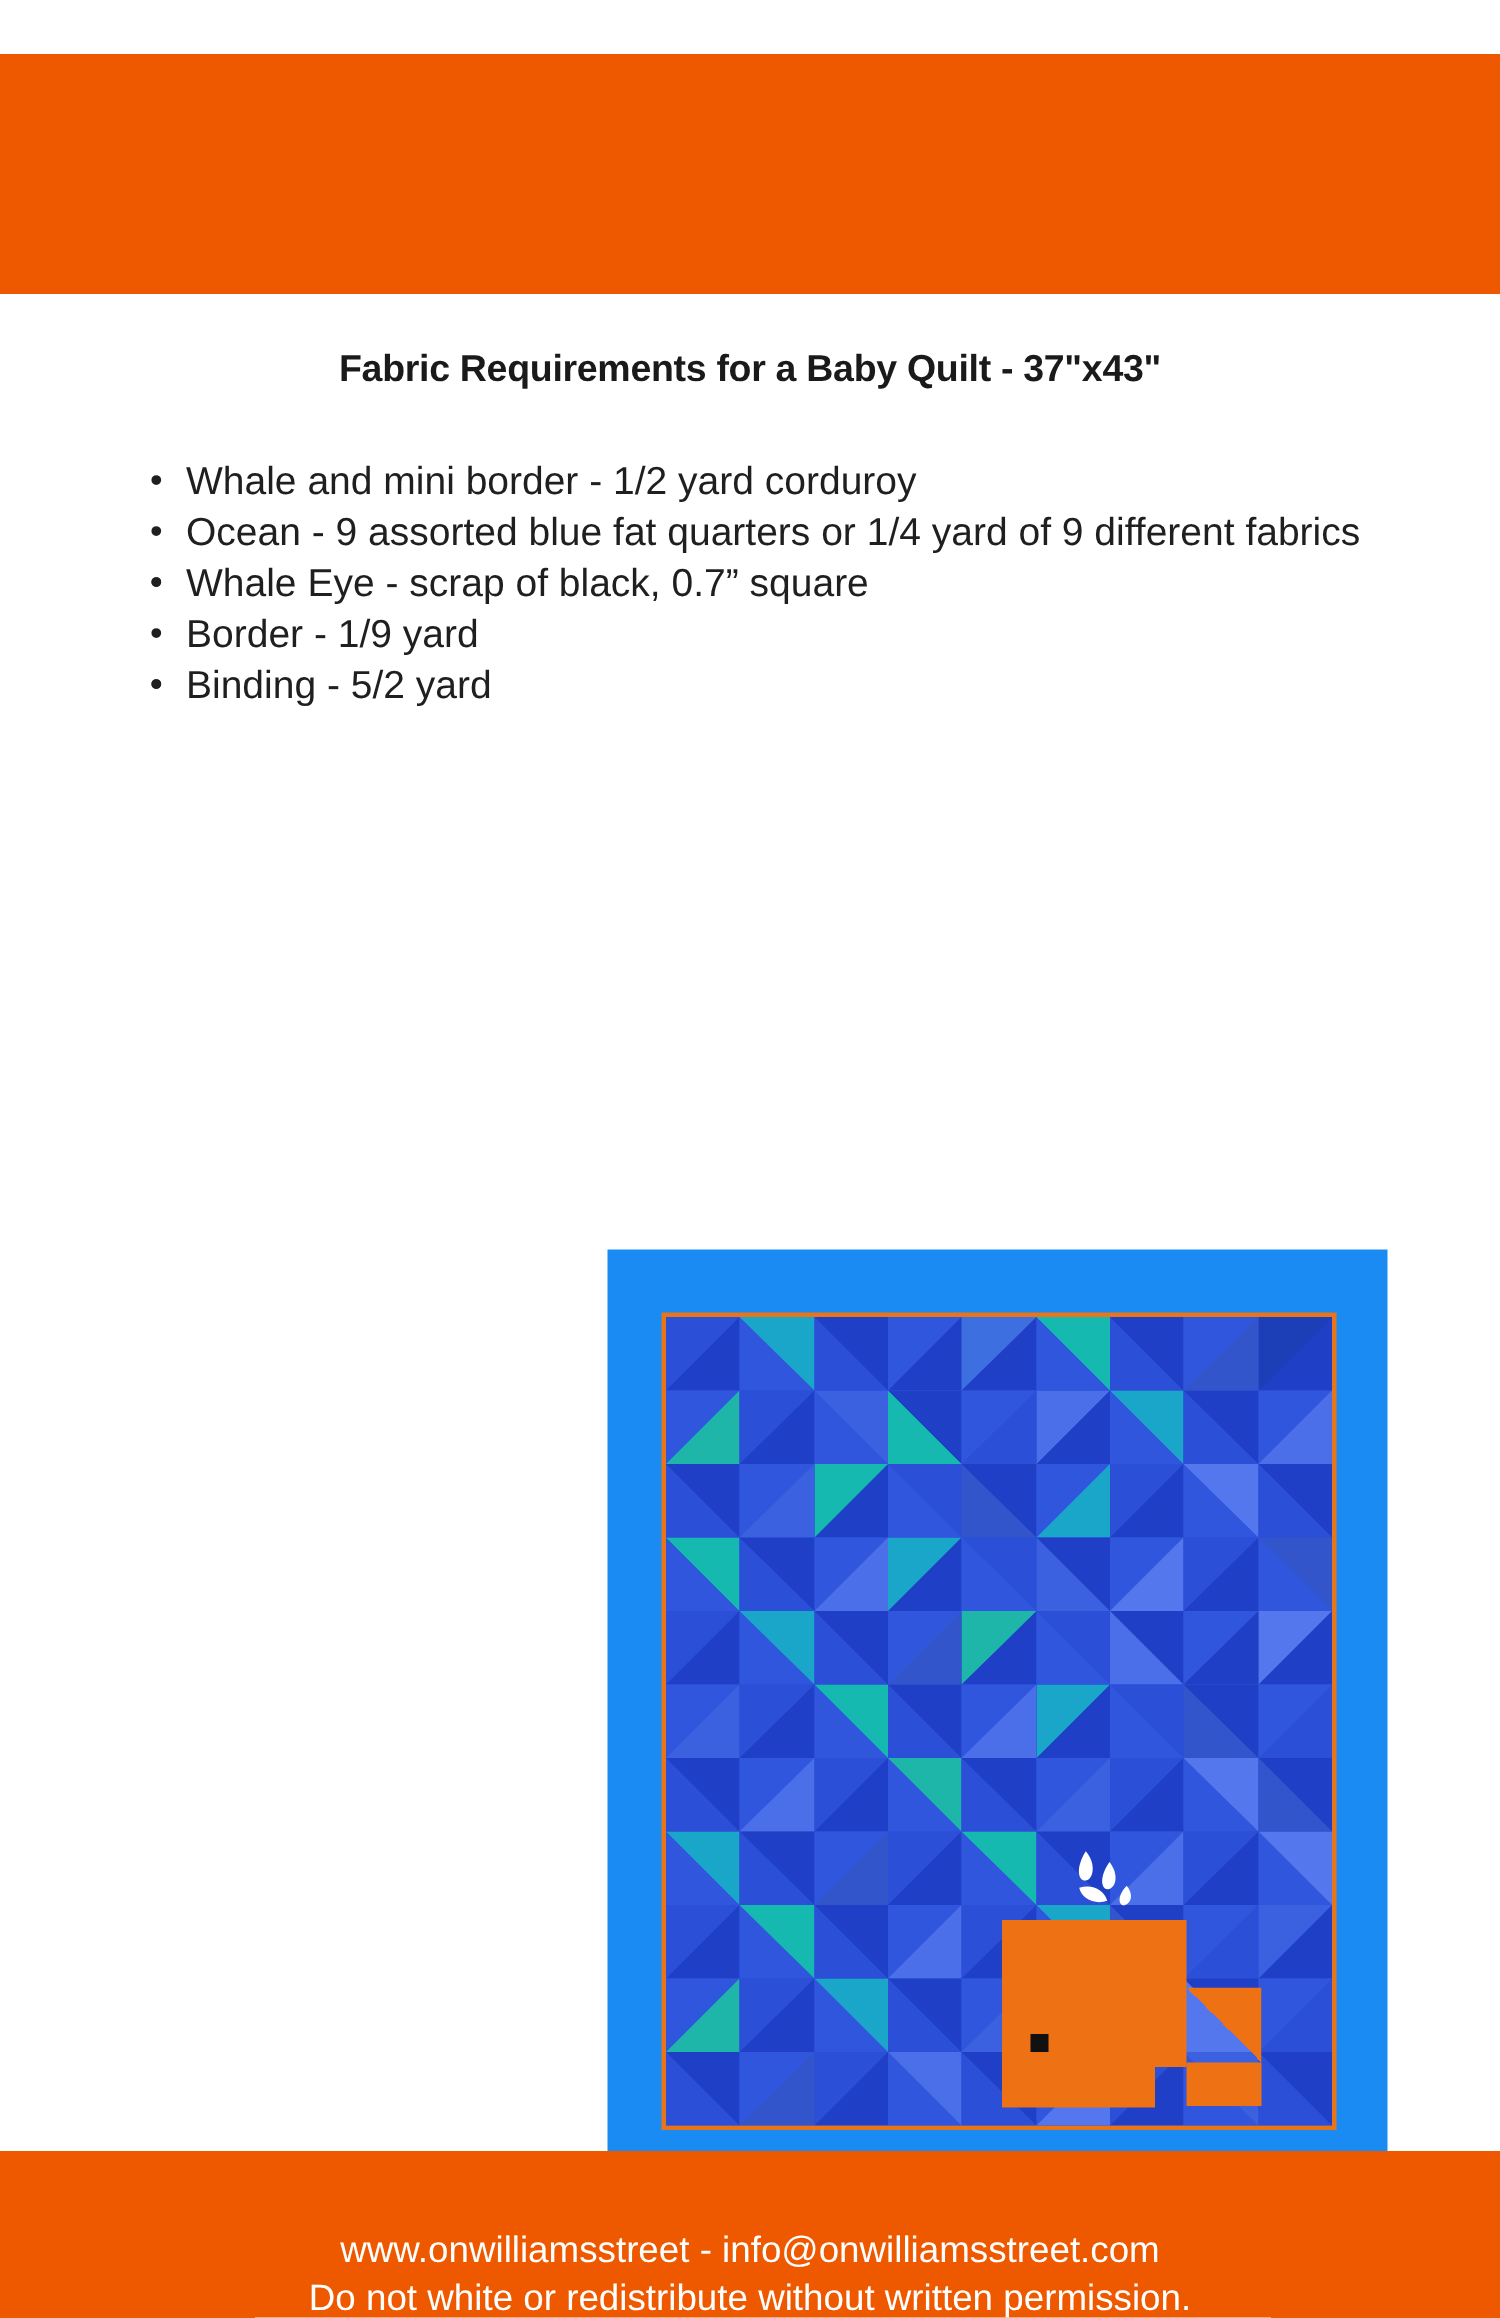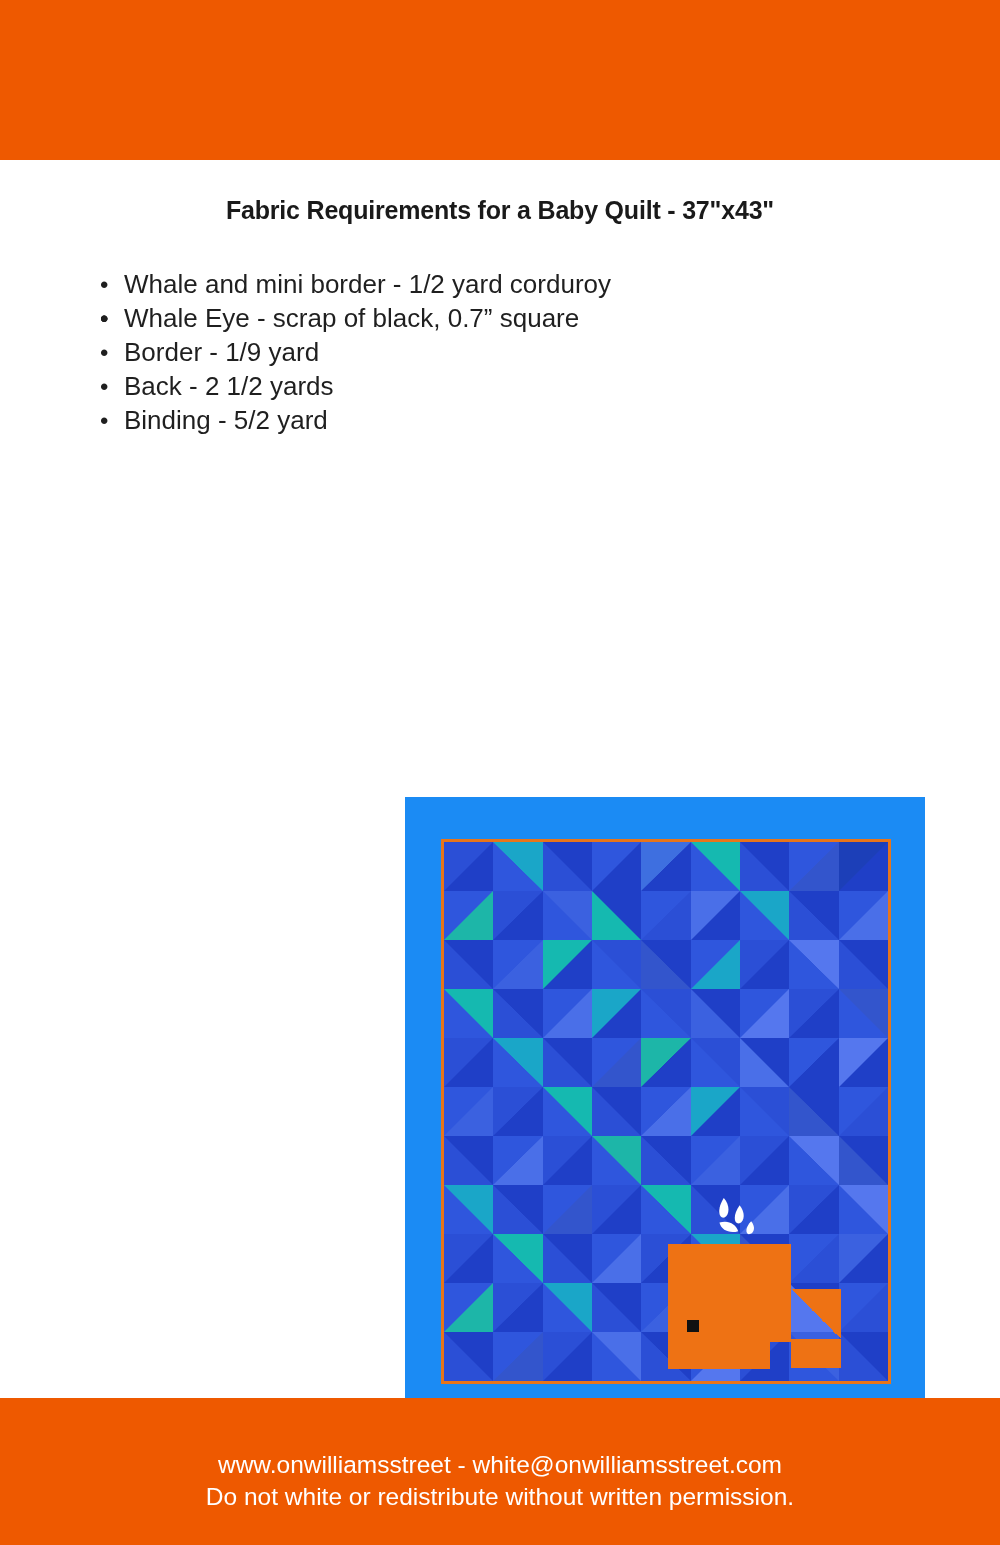--- a/index.html
+++ b/index.html
@@ -11,20 +11,21 @@
     width: 1000px;
     height: 1545px;
     position: relative;
     font-family: "Liberation Sans", sans-serif;
     overflow: hidden;
   }
   .page {
     position: absolute;
     inset: 0;
     background: #ffffff;
+    margin-top: 36px;
   }
   .band-top {
     position: absolute;
     left: 0;
     top: 0;
     width: 1000px;
     height: 160px;
     background: #ee5900;
   }
   .band-bottom {
@@ -180,35 +181,35 @@
 
   <div class="title">Fabric Requirements for a Baby Quilt - 37"x43"</div>
 
   <ul class="req-list">
     <li>
       <span class="bullet">•</span>
       <span>Whale and mini border - 1/2 yard corduroy</span>
     </li>
     <li>
       <span class="bullet">•</span>
+      <span>Ocean - 9 assorted blue fat quarters or 1/4 yard of 9 different fabrics</span>
     </li>
     <li>
       <span class="bullet">•</span>
     </li>
     <li>
       <span class="bullet">•</span>
       <span>Whale Eye - scrap of black, 0.7” square</span>
     </li>
     <li>
       <span class="bullet">•</span>
       <span>Border - 1/9 yard</span>
     </li>
     <li>
       <span class="bullet">•</span>
-      <span>Back - 2 1/2 yards</span>
     </li>
     <li>
       <span class="bullet">•</span>
       <span>Binding - 5/2 yard</span>
     </li>
   </ul>
 
   <div class="quilt-wrap">
     <div class="quilt-inner">
       <div class="grid" id="quilt-grid" style="background: rgb(43, 79, 214);">
@@ -523,17 +524,17 @@
           <path d="M62 16 C70 26 69 38 62 41 C54 43 52 30 62 16 Z" fill="#ffffff"></path>
           <path d="M34 40 C46 36 57 42 60 52 C48 56 36 50 34 40 Z" fill="#ffffff"></path>
           <path d="M78 38 C84 45 83 54 76 56 C70 57 69 47 78 38 Z" fill="#ffffff"></path>
         </svg>
       </div>
     </div>
   </div>
 
   <div class="band-bottom"></div>
   <div class="footer">
-    <div>www.onwilliamsstreet - white@onwilliamsstreet.com</div>
+    <div>www.onwilliamsstreet - info@onwilliamsstreet.com</div>
     <div>Do not white or redistribute without written permission.</div>
   </div>
 
 </div>
 
 </body></html>

